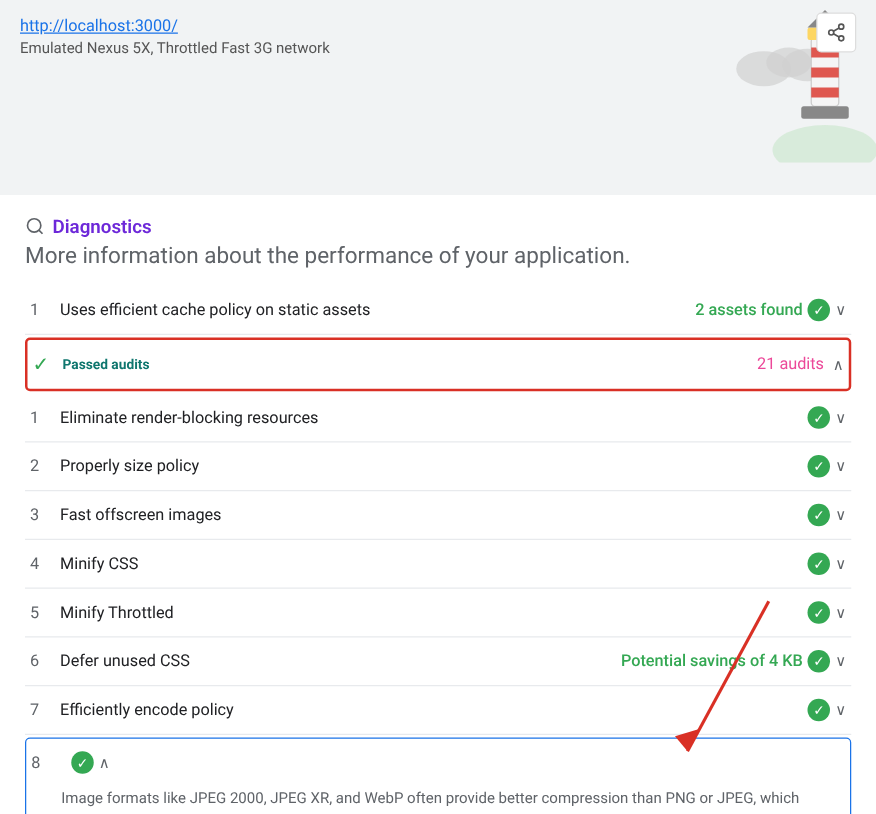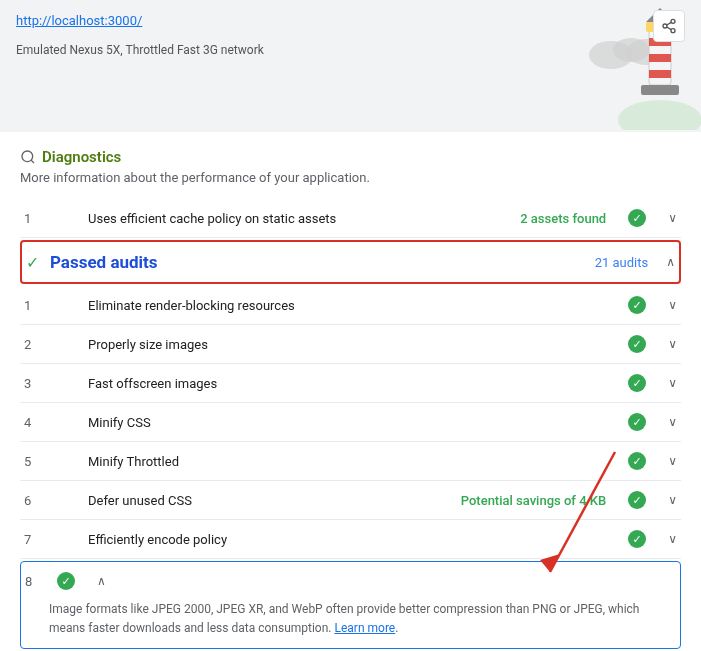--- a/index.html
+++ b/index.html
@@ -9,33 +9,33 @@
       width: 701px;
       min-height: 651px;
       overflow-x: hidden;
     }
 
     
     .header-bar {
       background: #f1f3f4;
       padding: 10px 16px 0 16px;
       position: relative;
-      height: 132px;
+      height: 156px;
       overflow: hidden;
     }
     .header-url {
       color: #1a73e8;
       font-size: 13px;
       text-decoration: underline;
       cursor: pointer;
     }
     .header-subtitle {
       color: #555;
       font-size: 12px;
-      margin-top: 14px;
+      margin-top: 2px;
     }
     .share-btn {
       position: absolute;
       top: 10px;
       right: 16px;
       background: #fff;
       border: 1px solid #ddd;
       border-radius: 4px;
       width: 32px;
       height: 32px;
@@ -64,24 +64,24 @@
     
     .section-header {
       display: flex;
       align-items: center;
       gap: 6px;
       margin-bottom: 4px;
     }
     .section-title {
       font-size: 15px;
       font-weight: 600;
-      color: #4d7c0f;
+      color: #6d28d9;
     }
     .section-desc {
-      font-size: 13px;
+      font-size: 18px;
       color: #5f6368;
       margin-bottom: 14px;
     }
 
     
     .audit-item {
       display: flex;
       align-items: center;
       padding: 10px 4px;
       border-bottom: 1px solid #e8eaed;
@@ -91,26 +91,25 @@
     .audit-num {
       font-size: 13px;
       color: #5f6368;
       width: 24px;
       flex-shrink: 0;
     }
     .audit-label {
       font-size: 13px;
       color: #202124;
       flex: 1;
-      margin-left: 40px;
     }
     .audit-right {
       display: flex;
       align-items: center;
-      gap: 22px;
+      gap: 4px;
       margin-left: 8px;
     }
     .assets-found-text {
       font-size: 13px;
       color: #34a853;
       font-weight: 500;
     }
     .savings-text {
       font-size: 13px;
       color: #34a853;
@@ -143,29 +142,29 @@
       background: #fff;
       margin: 2px 0;
     }
     .passed-check {
       font-size: 16px;
       color: #34a853;
       width: 24px;
       flex-shrink: 0;
     }
     .passed-label {
-      font-size: 17px;
+      font-size: 11px;
       font-weight: 700;
-      color: #1d4ed8;
+      color: #0f766e;
       flex: 1;
     }
     .passed-count {
       font-size: 13px;
-      color: #3b82f6;
-      margin-right: 18px;
+      color: #ec4899;
+      margin-right: 7px;
     }
 
     
     .audit-item-expanded {
       border: 1px solid #1a73e8;
       border-radius: 4px;
       margin: 2px 0;
     }
     .audit-item-expanded .audit-row {
       display: flex;
@@ -267,21 +266,21 @@
       <span class="audit-num">1</span>
       <span class="audit-label">Eliminate render-blocking resources</span>
       <div class="audit-right">
         <span class="green-check">✓</span>
         <span class="chevron">∨</span>
       </div>
     </div>
 
     <div class="audit-item">
       <span class="audit-num">2</span>
-      <span class="audit-label">Properly size images</span>
+      <span class="audit-label">Properly size policy</span>
       <div class="audit-right">
         <span class="green-check">✓</span>
         <span class="chevron">∨</span>
       </div>
     </div>
 
     <div class="audit-item">
       <span class="audit-num">3</span>
       <span class="audit-label">Fast offscreen images</span>
       <div class="audit-right">

